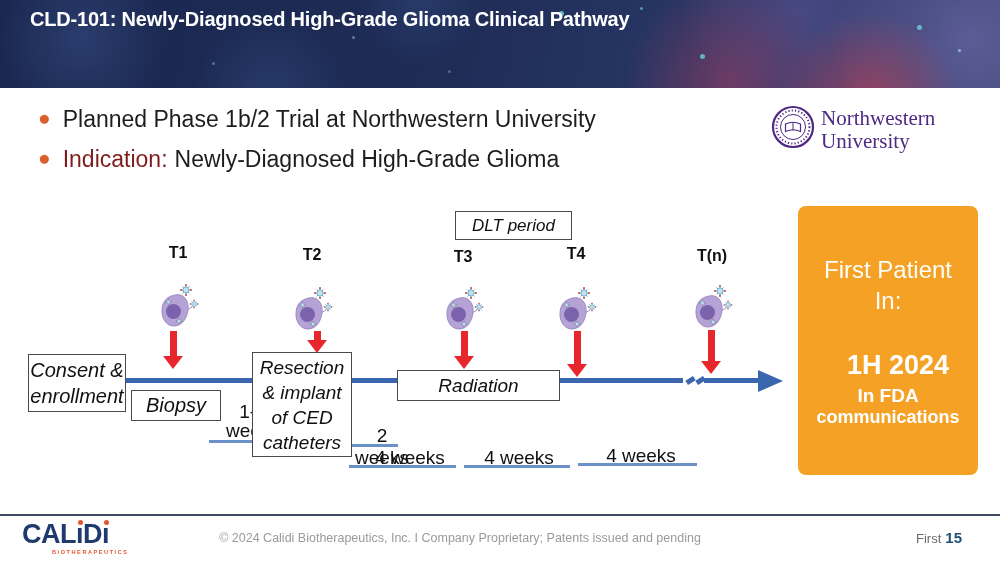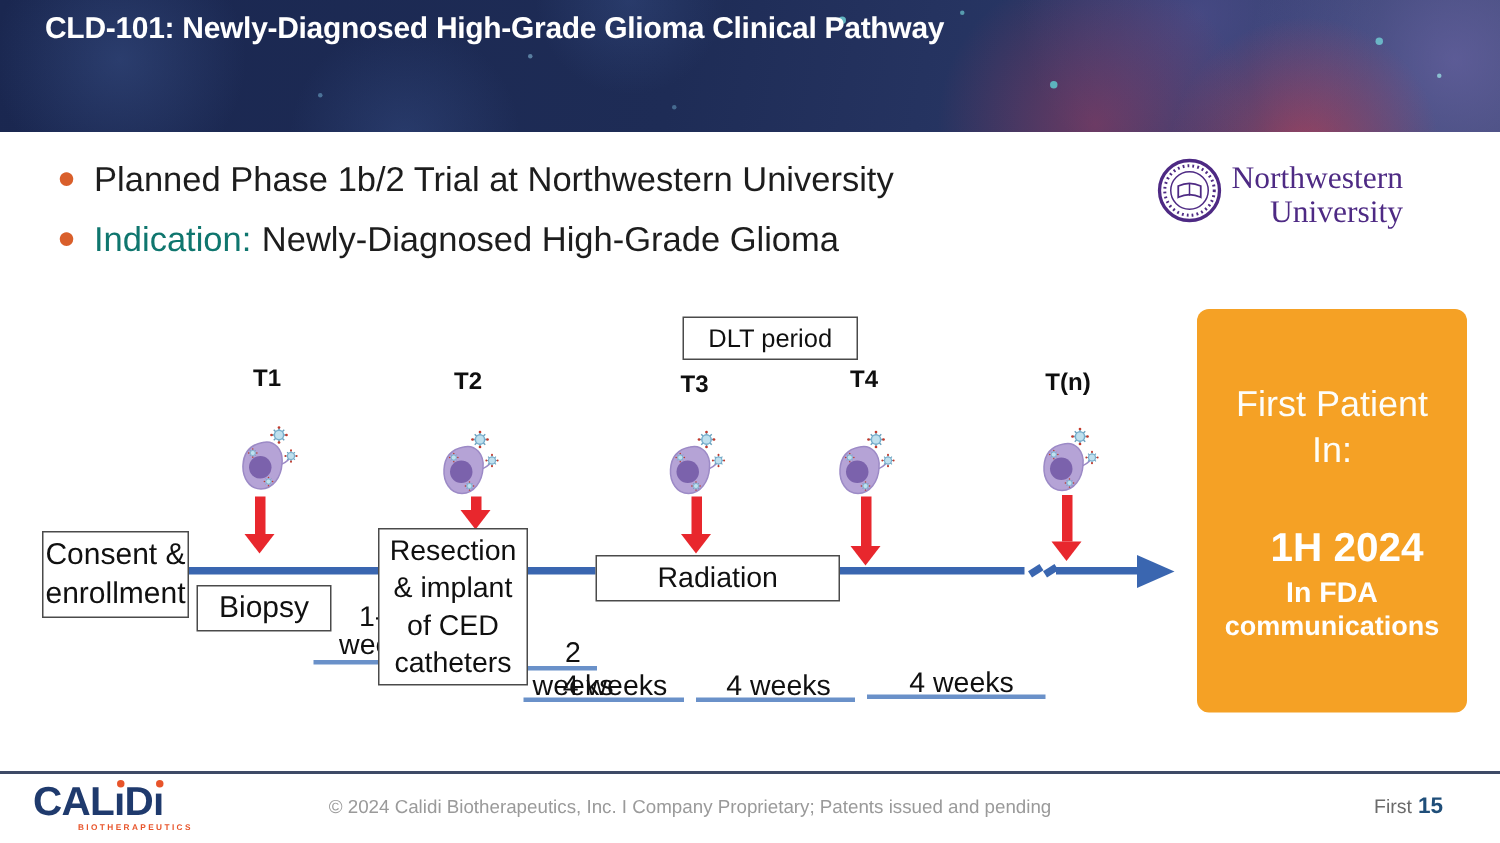--- a/index.html
+++ b/index.html
@@ -37,34 +37,34 @@
       448px 70px 0 0   rgba(130,200,230,.4);
   }
   .slide-title{
     position:absolute;left:30px;top:8px;width:940px;
     color:#ffffff;font-size:20px;font-weight:bold;letter-spacing:-.2px;white-space:nowrap;
   }
 
   
   .bullet-row{position:absolute;left:38px;font-size:23px;color:#1d1d1d;white-space:nowrap;}
   .bullet-dot{color:#D95F2B;margin-right:12px;font-size:21px;vertical-align:2px;}
-  .bullet-lead{color:#0f766e;margin-right:7px;}
+  .bullet-lead{color:#7f1d1d;margin-right:7px;}
 
   
   .nu-text{position:absolute;left:821px;top:107px;font-family:"Liberation Serif",serif;
-    color:#4E2A84;font-size:21px;line-height:23px;text-align:right;}
+    color:#4E2A84;font-size:21px;line-height:23px;}
 
   
   .tl-line{position:absolute;background:#3A66B0;height:5px;z-index:1;}
   .tl-slash{position:absolute;width:9px;height:5px;background:#3A66B0;transform:rotate(-32deg);z-index:1;}
   .tl-head{position:absolute;width:0;height:0;border-left:25px solid #3A66B0;
     border-top:11px solid transparent;border-bottom:11px solid transparent;z-index:1;}
   .dbox{position:absolute;background:#fff;border:1.4px solid #4a4a4a;z-index:3;
     display:flex;flex-direction:column;align-items:center;justify-content:center;
-    text-align:center;color:#101010;}
+    text-align:center;color:#101010;font-style:italic;}
   .tlabel{position:absolute;width:60px;text-align:center;font-weight:bold;font-size:16px;color:#0f0f0f;}
   .cell-slot{position:absolute;width:44px;height:48px;}
   .rarrow{position:absolute;width:20px;z-index:2;}
   .rarrow .shaft{width:7px;margin:0 auto;background:#E8272D;}
   .rarrow .head{width:0;height:0;margin:0 auto;border-left:10px solid transparent;
     border-right:10px solid transparent;border-top:13px solid #E8272D;}
   .dur{position:absolute;font-size:19px;color:#101010;text-align:center;z-index:2;}
   .brk{position:absolute;height:3px;background:#6a91c9;z-index:2;}
 
   

